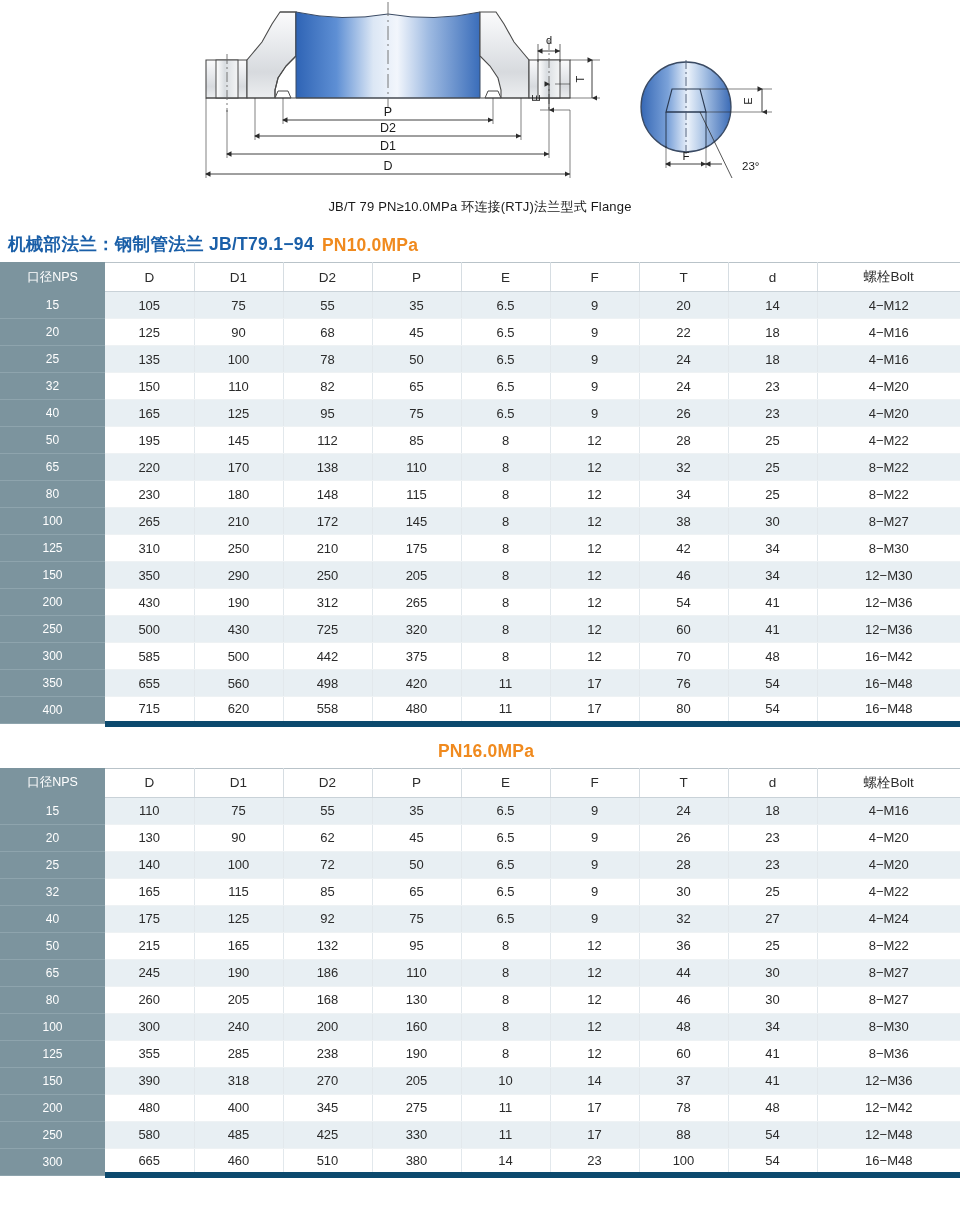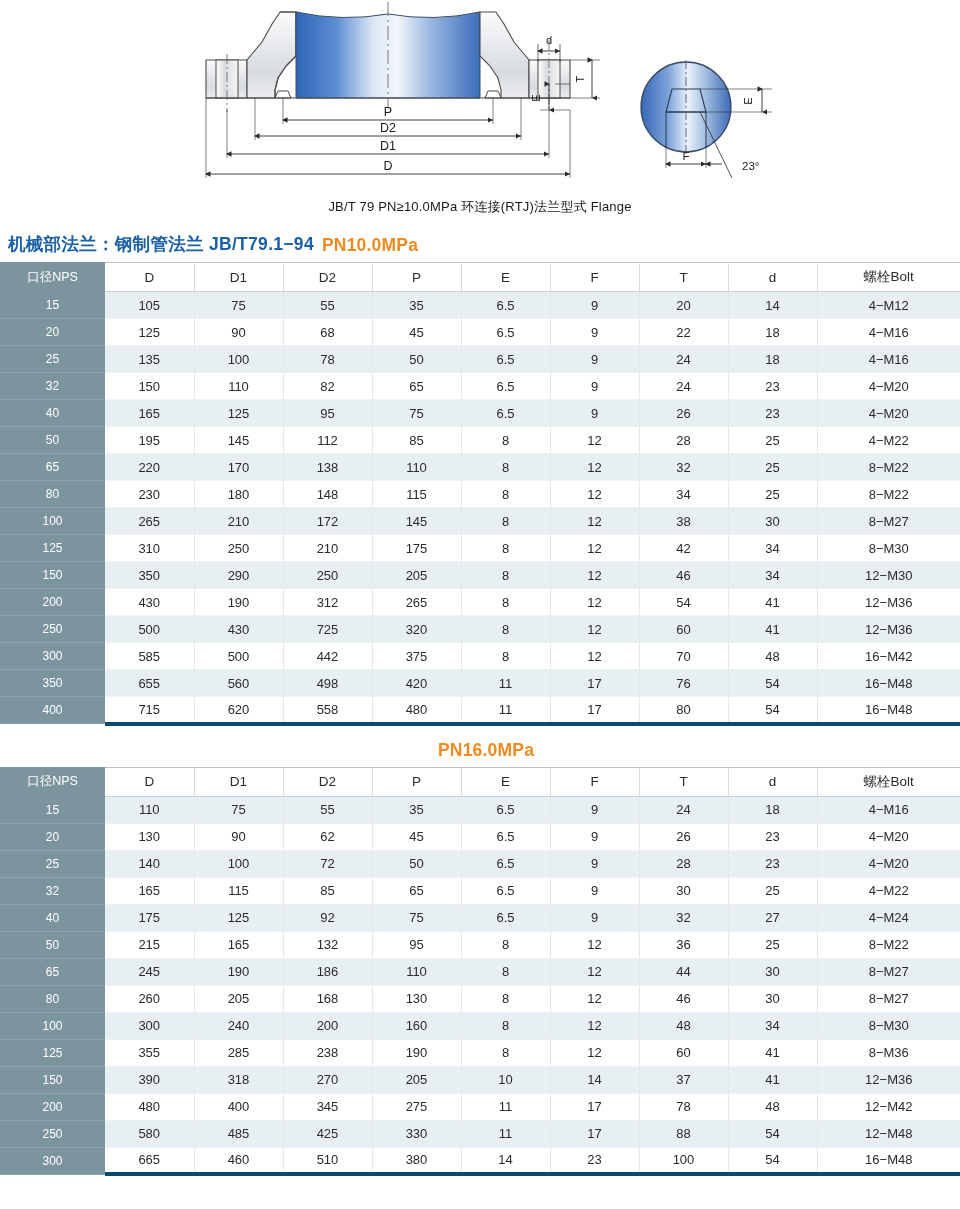--- a/index.html
+++ b/index.html
@@ -99,21 +99,21 @@
   table.spec tbody td:last-child { border-right: none; }
   table.spec tbody td.nps {
     background: #7c949e !important;
     color: #ffffff;
     border-right: none;
     border-bottom: 1px solid #8ea4ad;
     font-size: 12px;
   }
   table.spec tbody tr:nth-child(odd) td { background: #e8eff3; }
   table.spec tbody tr:nth-child(even) td { background: #ffffff; }
-  table.spec tbody tr:last-child td { border-bottom: 4px solid #0c4a6e; }
+  table.spec tbody tr:last-child td { border-bottom: 6px solid #0c4a6e; }
   table.spec tbody tr:last-child td.nps { border-bottom: 1px solid #8ea4ad; }
 
   .tbl-wrap { width: 960px; }
 </style>
 </head>
 <body>
 
 <div class="drawing-area">
   <svg class="drawing-svg" width="960" height="196" viewBox="0 0 960 196" xmlns="http://www.w3.org/2000/svg">
     <defs>

